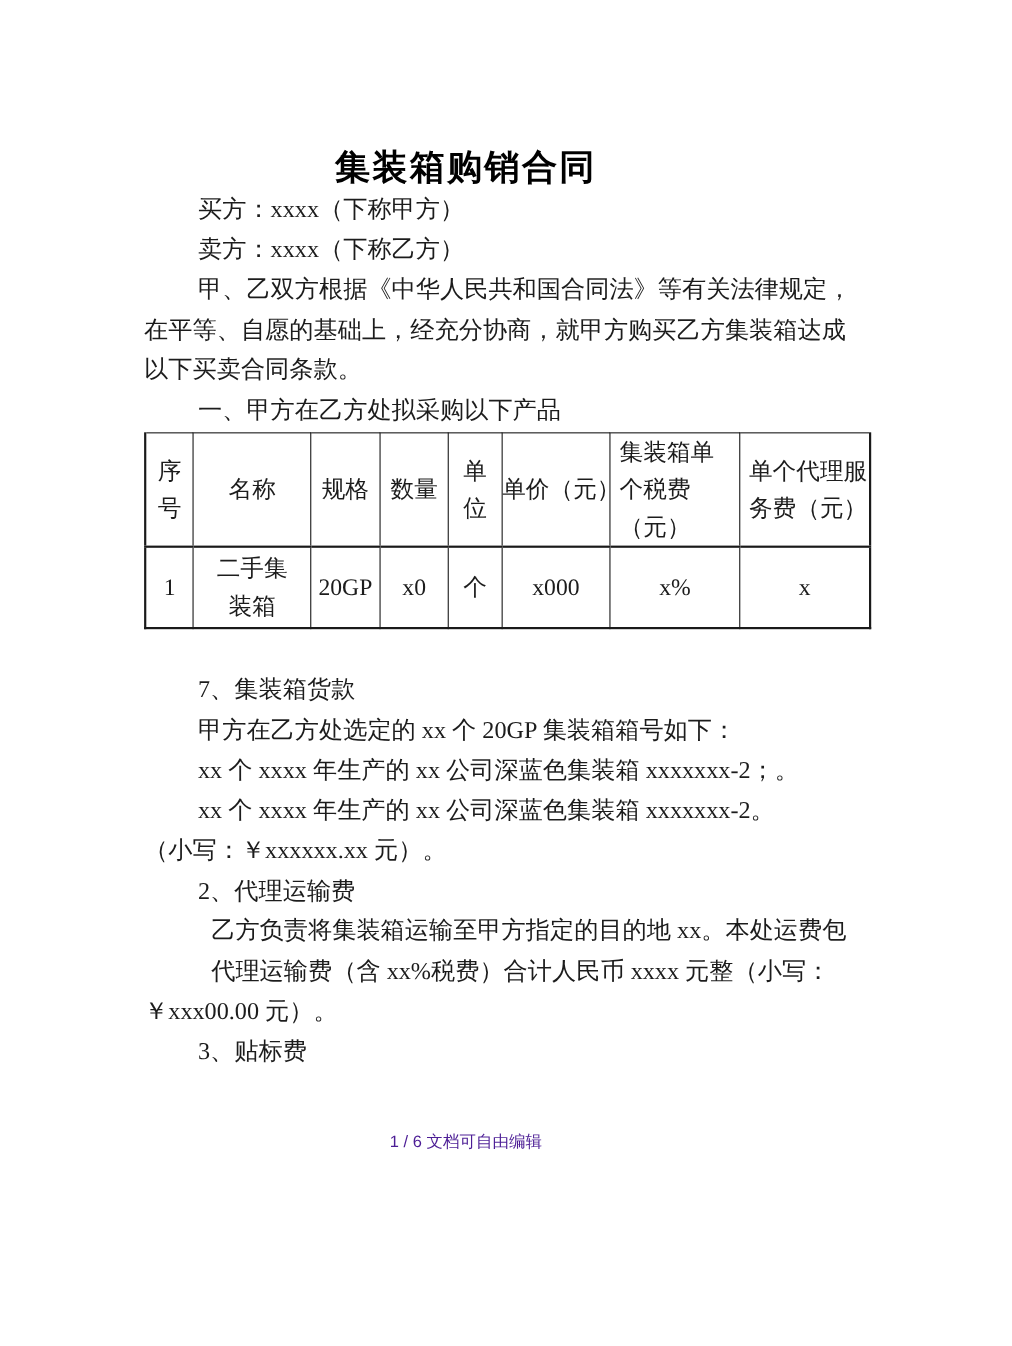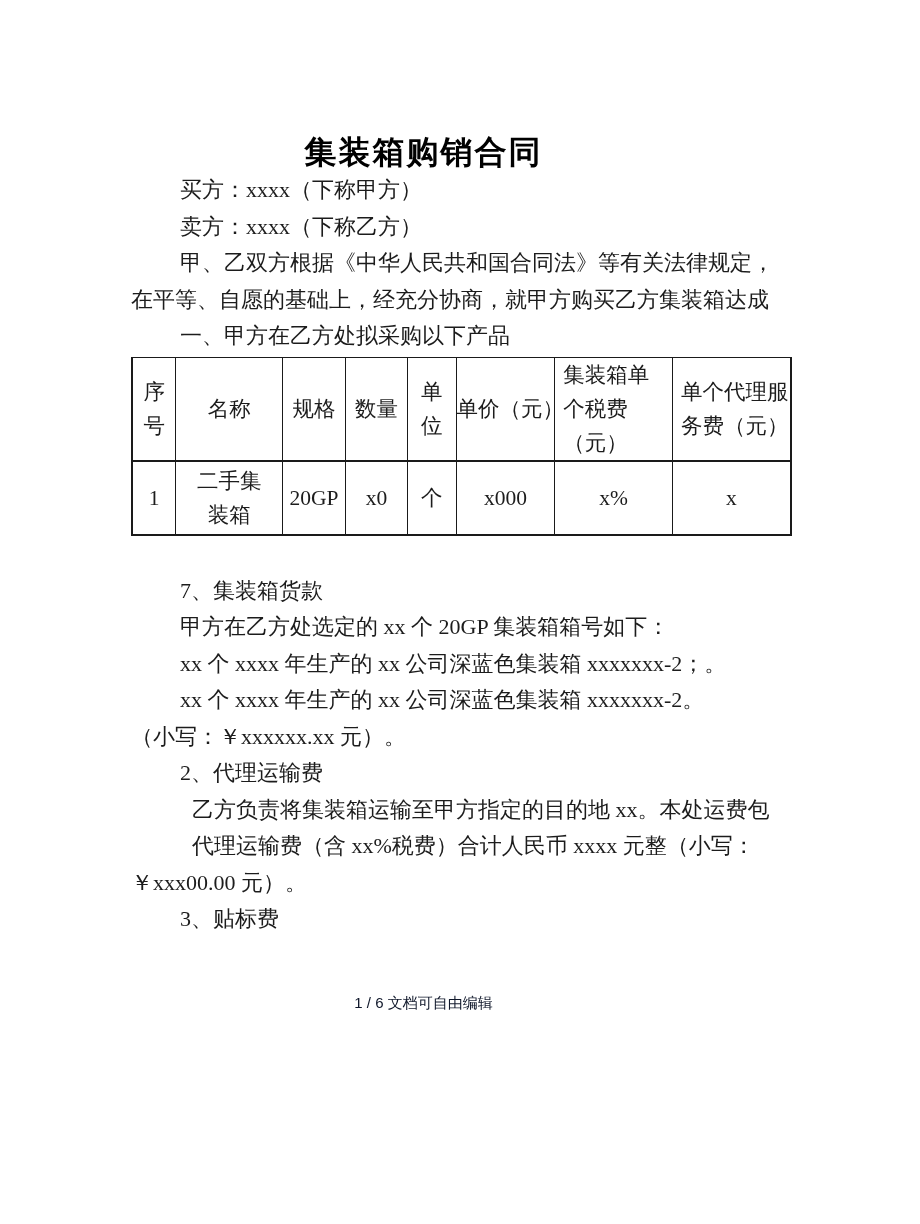--- a/index.html
+++ b/index.html
@@ -78,36 +78,37 @@
   }
   table.products th.nowrap {
     white-space: nowrap;
   }
   .footer {
     margin-top: 55px;
     text-align: center;
     font-family: "Liberation Sans", "DejaVu Sans", sans-serif;
     font-size: 15px;
     line-height: 20px;
-    color: #0f172a;
+    color: #4c1d95;
   }
 </style>
 </head>
 <body>
 
 <div class="page">
   <div class="content">
 
     <h1 class="title">集装箱购销合同</h1>
 
     <div class="doc-body intro">
       <div class="ln ind2">买方：xxxx（下称甲方）</div>
       <div class="ln ind2">卖方：xxxx（下称乙方）</div>
       <div class="ln ind2">甲、乙双方根据《中华人民共和国合同法》等有关法律规定，</div>
       <div class="ln">在平等、自愿的基础上，经充分协商，就甲方购买乙方集装箱达成</div>
+      <div class="ln">以下买卖合同条款。</div>
       <div class="ln ind2">一、甲方在乙方处拟采购以下产品</div>
     </div>
 
     <table class="products">
       <colgroup>
         <col style="width:6.66%">
         <col style="width:16.19%">
         <col style="width:9.53%">
         <col style="width:9.46%">
         <col style="width:7.34%">

